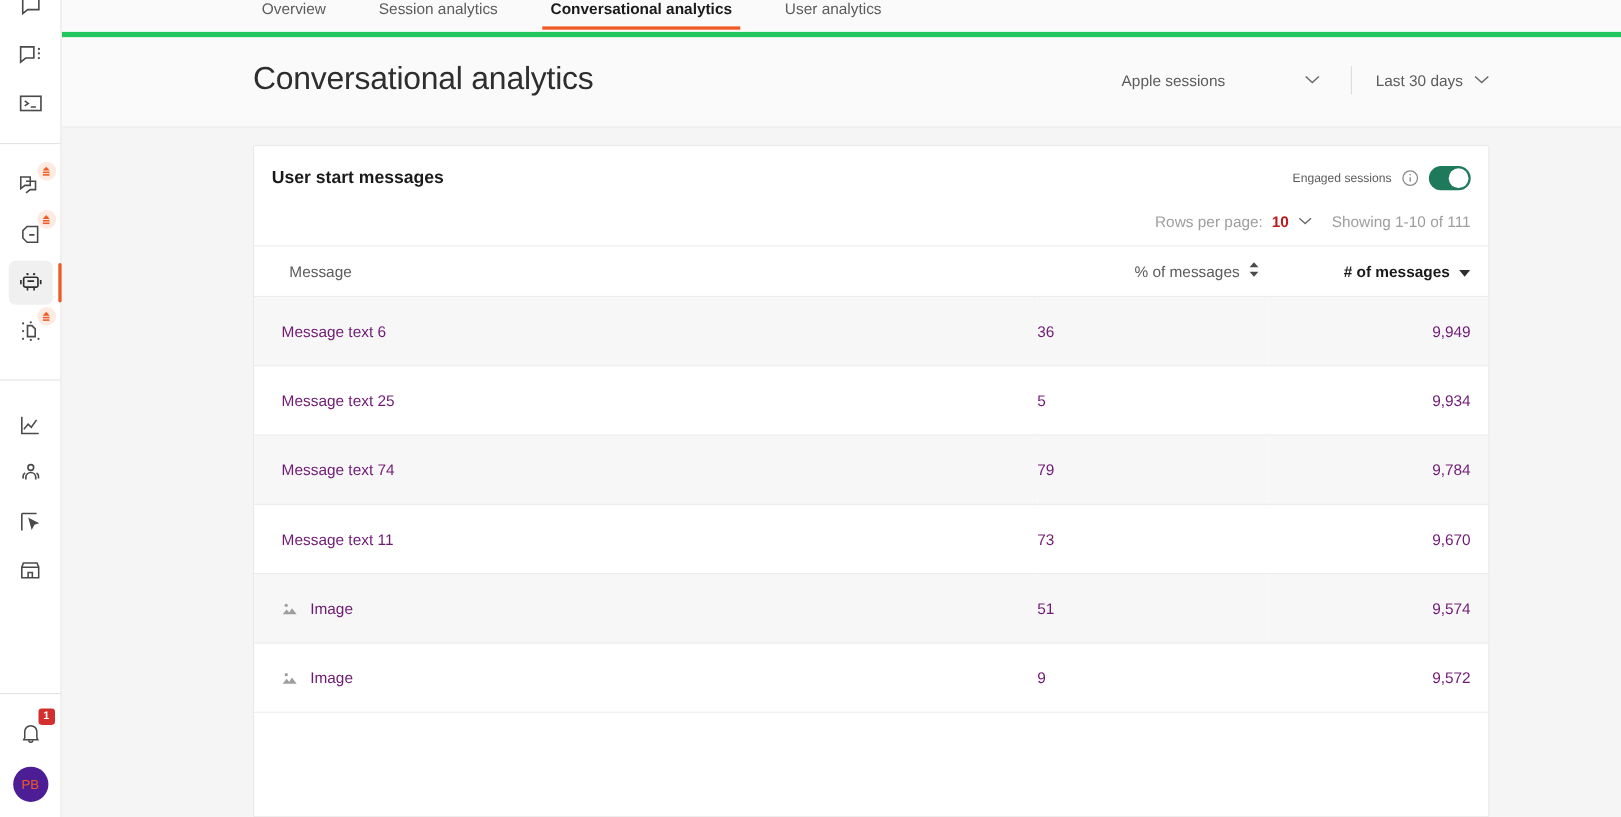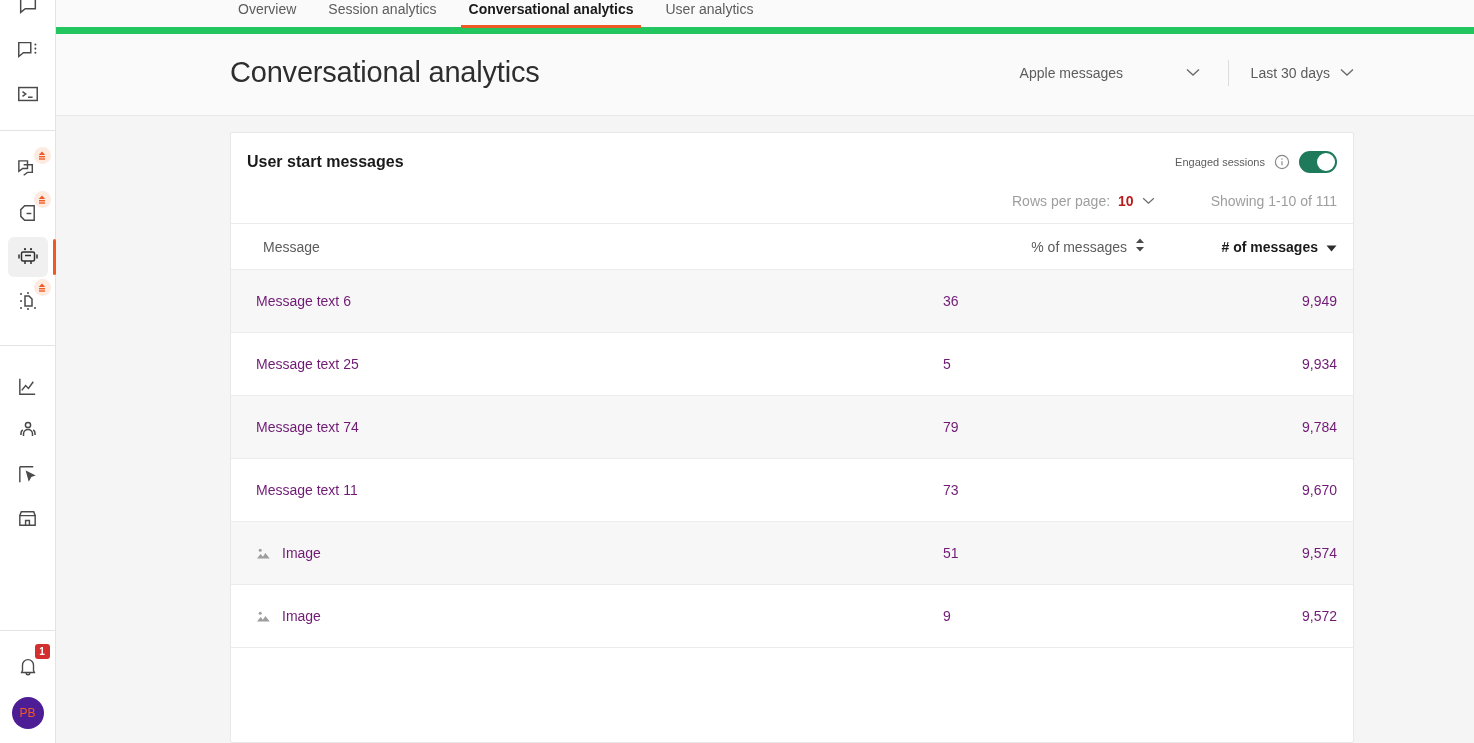--- a/index.html
+++ b/index.html
@@ -51,23 +51,23 @@
     display: flex; align-items: center; justify-content: center;
     cursor: pointer;
   }
   .sb-spacer { flex: 1 1 auto; }
 
   
   .main { flex: 1 1 auto; height: 743px; background: #f5f5f5; display: flex; flex-direction: column; overflow: hidden; }
 
   .topbar { background: #fafafa; padding-left: 0; flex: 0 0 auto; }
   .tabs {
-    display: flex; align-items: flex-end; gap: 0;
+    display: flex; align-items: flex-start; gap: 16px;
     padding-left: 174px; height: 34px;
-    border-bottom: 7px solid #22c55e;
+    border-bottom: 5px solid #22c55e;
   }
   .tab {
     font-size: 14px; color: #5c5c5c; padding: 0 16px 10px 16px;
     cursor: pointer; position: relative; white-space: nowrap;
   }
   .tab:first-child { padding-left: 8px; }
   .tab.active { color: #1a1a1a; font-weight: 700; }
   .tab.active::after {
     content: ""; position: absolute; left: 8px; right: 8px; bottom: -1px;
     height: 3px; background: #ef5a24;
@@ -111,21 +111,21 @@
     width: 18px; height: 18px; border-radius: 50%; background: #fff;
   }
 
   .toolbar {
     display: flex; align-items: center; justify-content: flex-end;
     padding: 20px 16px 14px 16px; gap: 0; flex: 0 0 auto;
   }
   .rpp-label { font-size: 14px; color: #9e9e9e; }
   .rpp-value { font-size: 14px; color: #b91c1c; font-weight: 700; margin-left: 8px; }
   .rpp-chev { margin: 0 0 0 8px; display:flex; cursor: pointer; }
-  .showing { font-size: 14px; color: #9e9e9e; margin-left: 56px; }
+  .showing { font-size: 14px; color: #9e9e9e; margin-left: 18px; }
 
   table { width: 100%; border-collapse: collapse; table-layout: fixed; }
   thead th {
     font-size: 14px; color: #5c5c5c; font-weight: 400;
     padding: 14px 0; border-top: 1px solid #ececec; border-bottom: 1px solid #ececec;
     text-align: left; white-space: nowrap;
   }
   th.col-msg { padding-left: 32px; width: auto; }
   th.col-pct { text-align: right; width: 210px; padding-right: 8px; }
   th.col-num { text-align: right; width: 200px; padding-right: 16px; }
@@ -308,21 +308,21 @@
         <div class="tab">Overview</div>
         <div class="tab">Session analytics</div>
         <div class="tab active">Conversational analytics</div>
         <div class="tab">User analytics</div>
       </div>
 
       <div class="pagehead">
         <h1 class="page-title">Conversational analytics</h1>
         <div class="head-controls">
           <div class="selector bot">
-            <span>Apple messages</span>
+            <span>Apple sessions</span>
             <span class="chev">
               <svg width="14" height="9" viewBox="0 0 14 9" fill="none" stroke="#6b6b6b" stroke-width="1.4">
                   <path d="M1 1.5L7 7l6-5.5"></path>
                 </svg>
             </span>
           </div>
           <div class="sel-sep"></div>
           <div class="selector">
             <span>Last 30 days</span>
             <span class="chev">

